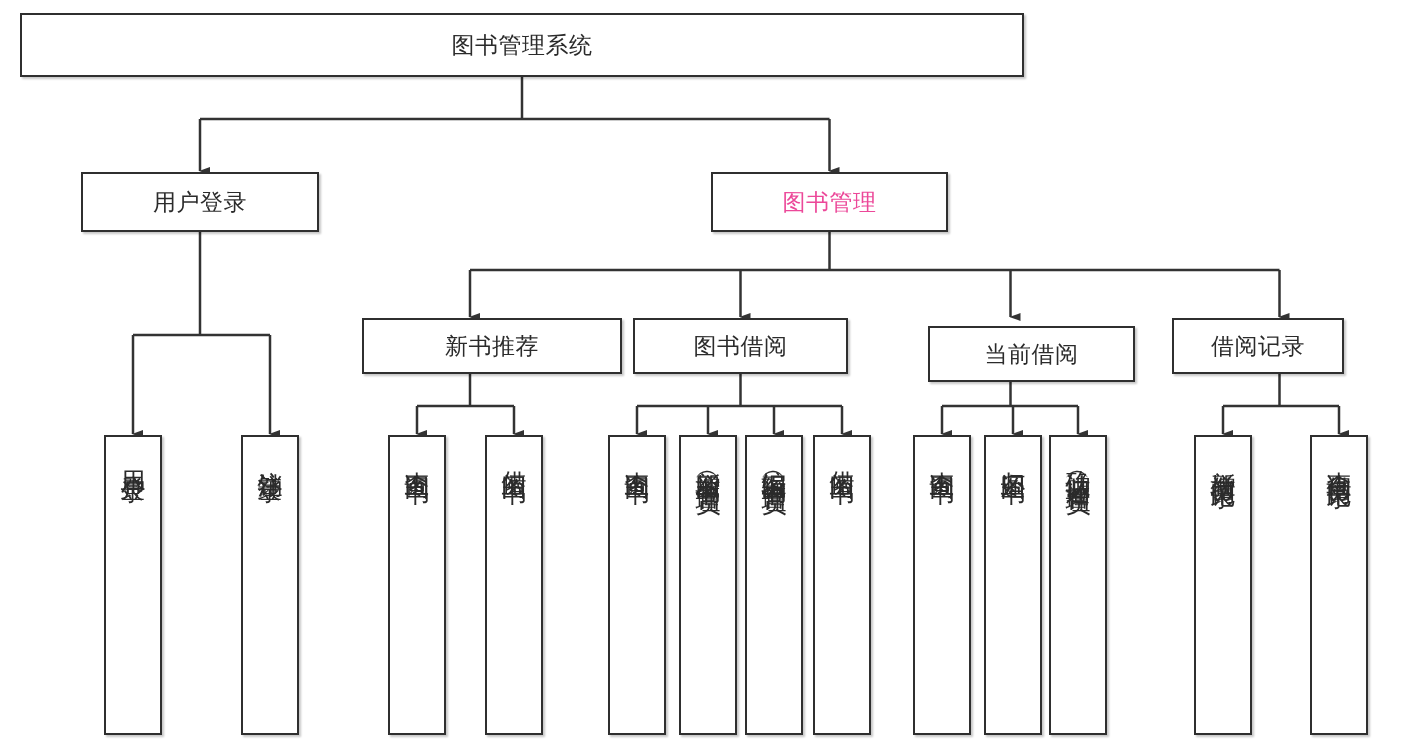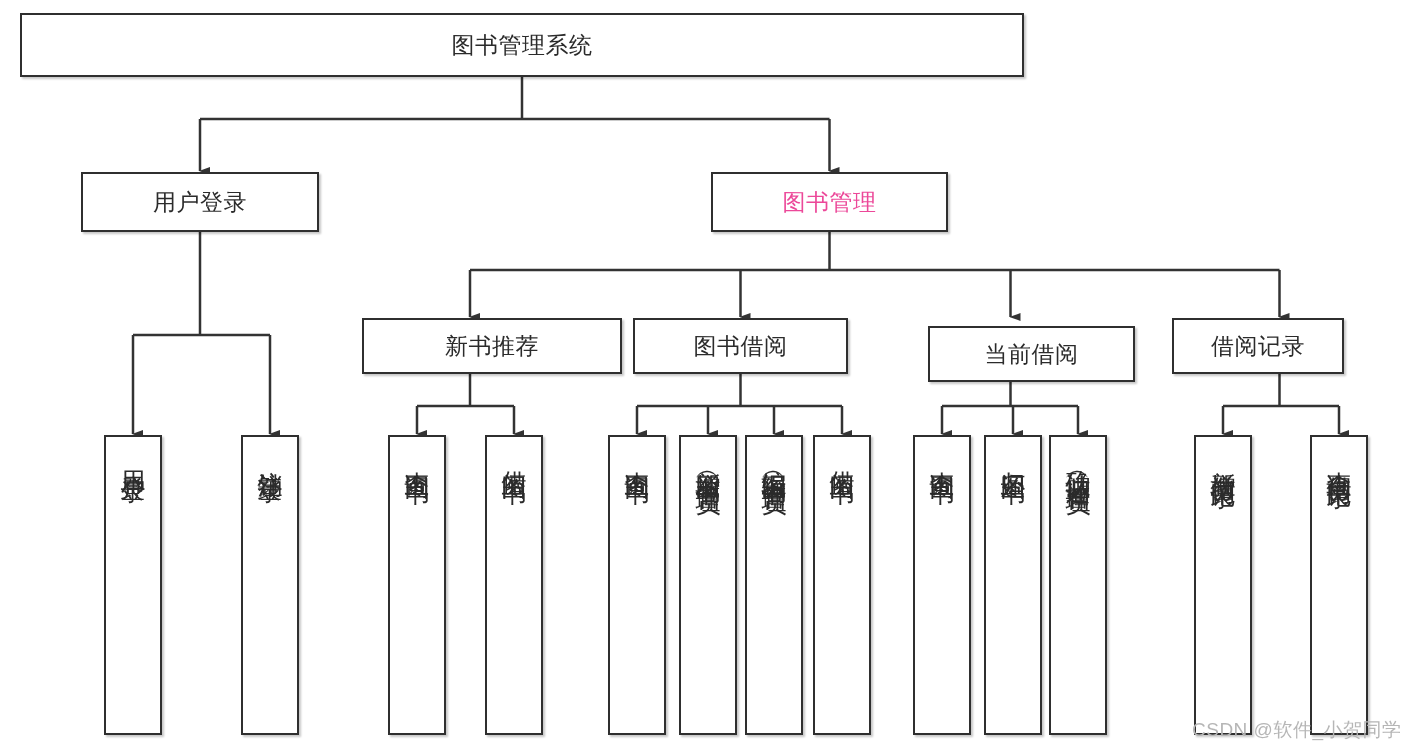--- a/index.html
+++ b/index.html
@@ -170,14 +170,13 @@
         <span class="node-label" style="color: rgb(43, 43, 43);">确认归还（管理员）</span>
       </div>
       <div class="node vert" style="left: 1194px; top: 435px; width: 58px; height: 300px; border-color: rgb(47, 47, 47); background: rgb(255, 255, 255);">
         <span class="node-label" style="color: rgb(43, 43, 43);">新增借阅记录</span>
       </div>
       <div class="node vert" style="left: 1310px; top: 435px; width: 58px; height: 300px; border-color: rgb(47, 47, 47); background: rgb(255, 255, 255);">
         <span class="node-label" style="color: rgb(43, 43, 43);">查询借阅记录</span>
       </div>
     </div>
 
-  <div id="watermark" style="left: 1192px; top: 717px; color: rgb(182, 182, 182);">CSDN @软件_小贺同学</div>
 </div>
 
 </body></html>

